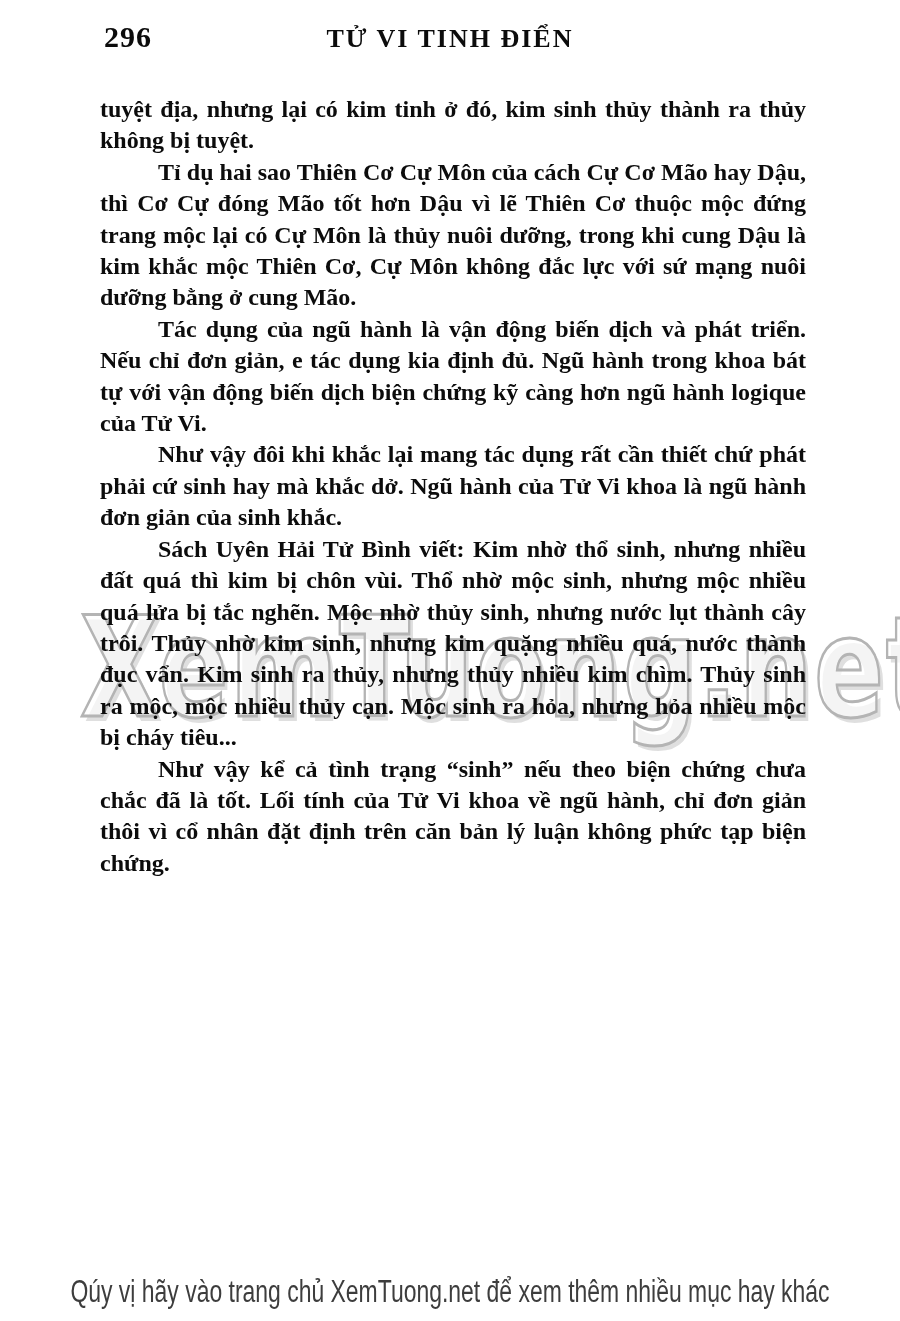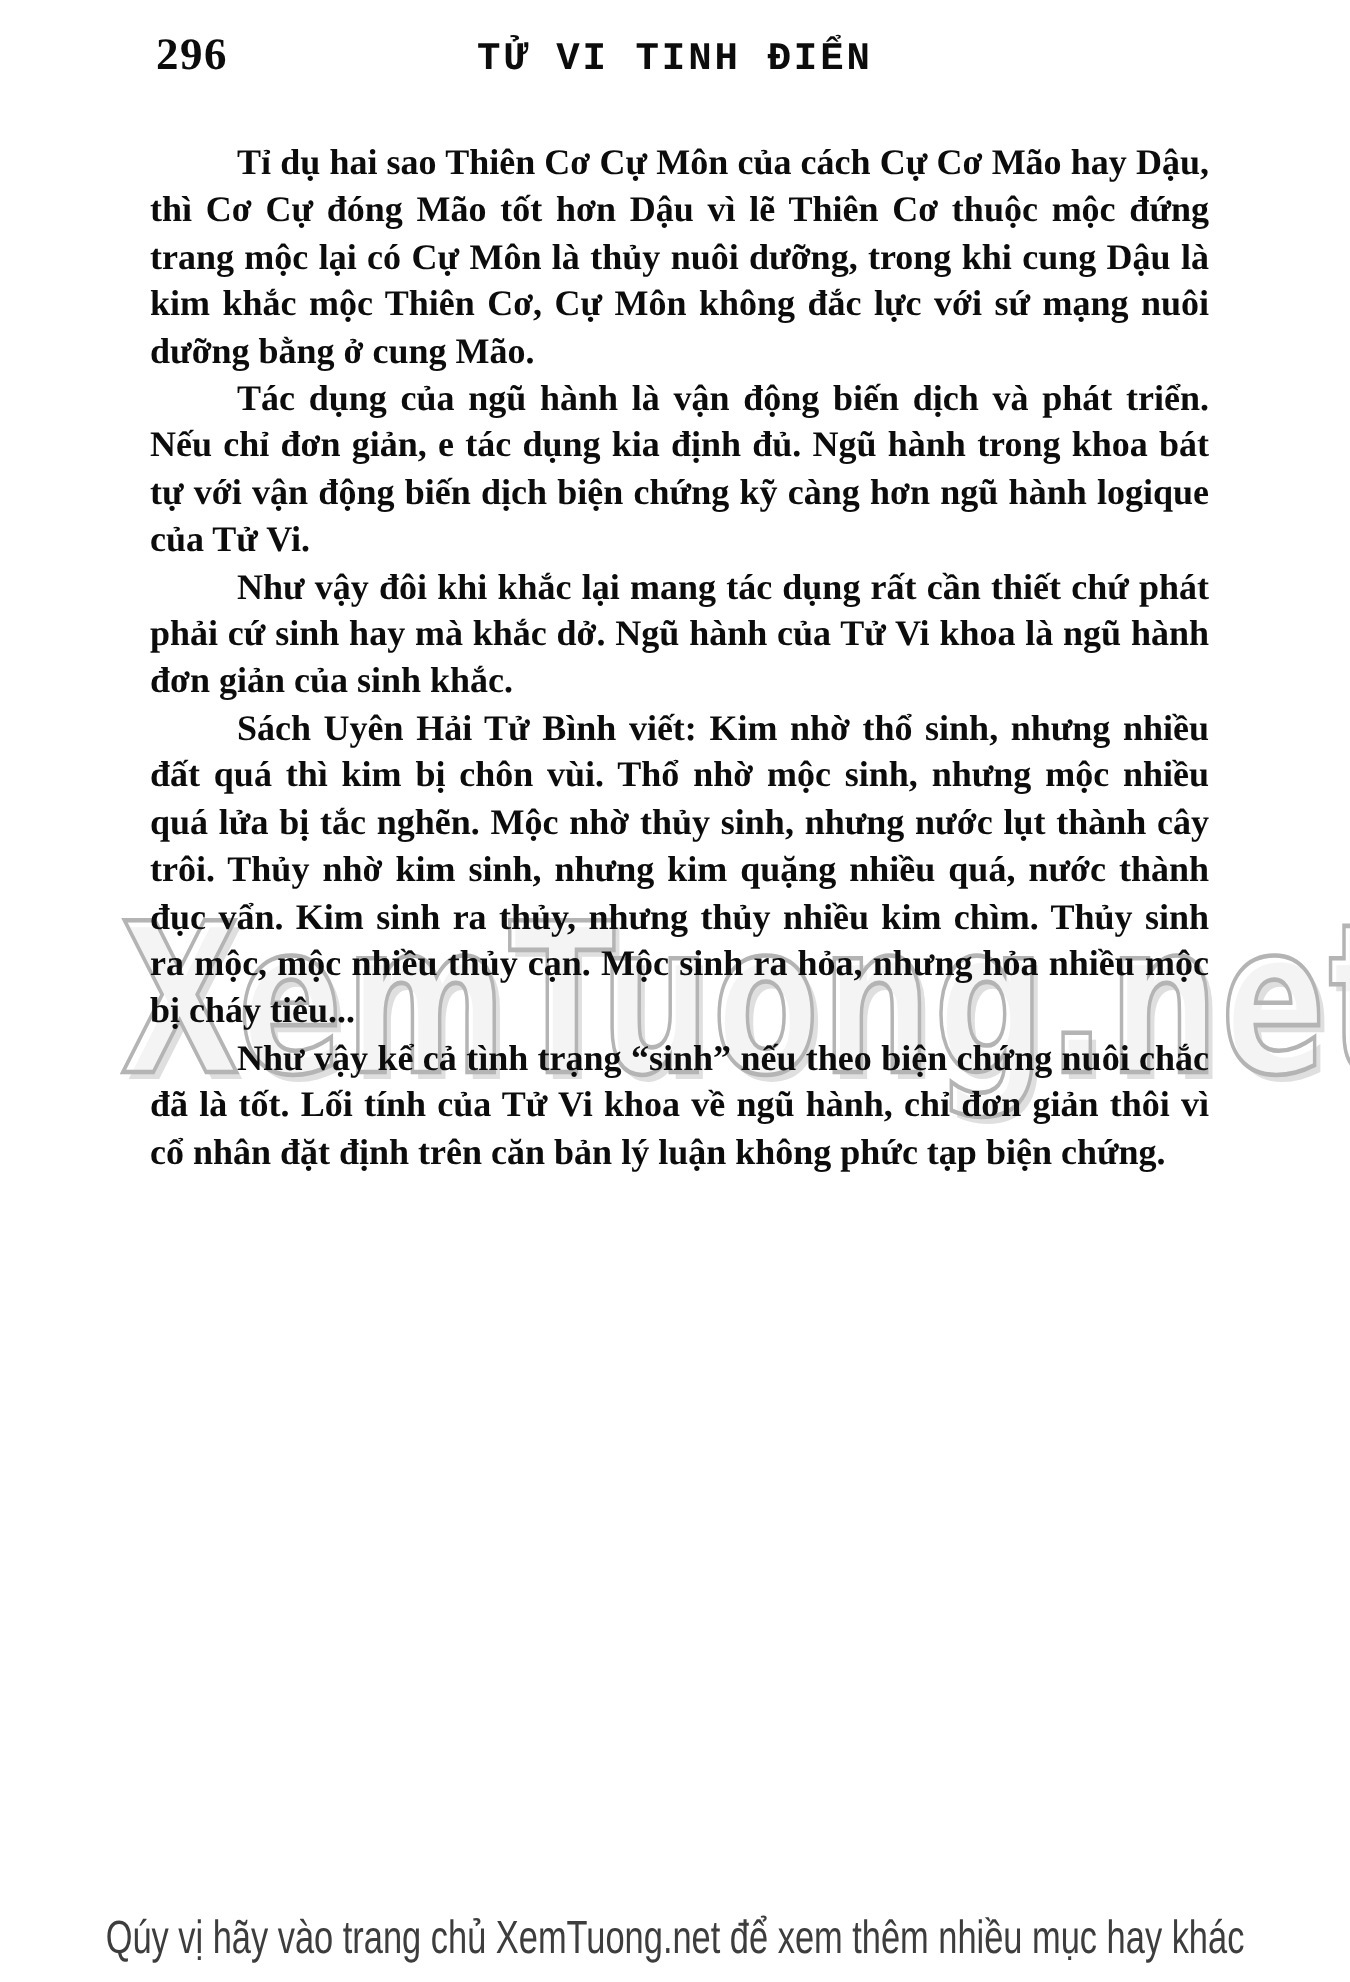--- a/index.html
+++ b/index.html
@@ -27,21 +27,20 @@
   }
   .header-title {
     position: absolute;
     left: 0;
     top: 24px;
     width: 100%;
     text-align: center;
     font-size: 26px;
     font-weight: 700;
     letter-spacing: 2px;
-    font-family: Liberation Mono, monospace;
   }
   
   .watermark {
     position: absolute;
     left: 80px;
     top: 586px;
     z-index: 0;
     font-family: "DejaVu Sans", sans-serif;
     font-weight: 700;
     font-size: 136px;
@@ -99,22 +98,23 @@
 
 <div class="page">
 
   <span class="page-num">296</span>
 
   <div class="header-title">TỬ VI TINH ĐIỂN</div>
 
   <div class="watermark">XemTuong.net</div>
 
   <div class="body-text">
+    <p class="noindent">tuyệt địa, nhưng lại có kim tinh ở đó, kim sinh thủy thành ra thủy không bị tuyệt.</p>
     <p class="indent">Tỉ dụ hai sao Thiên Cơ Cự Môn của cách Cự Cơ Mão hay Dậu, thì Cơ Cự đóng Mão tốt hơn Dậu vì lẽ Thiên Cơ thuộc mộc đứng trang mộc lại có Cự Môn là thủy nuôi dưỡng, trong khi cung Dậu là kim khắc mộc Thiên Cơ, Cự Môn không đắc lực với sứ mạng nuôi dưỡng bằng ở cung Mão.</p>
     <p class="indent">Tác dụng của ngũ hành là vận động biến dịch và phát triển. Nếu chỉ đơn giản, e tác dụng kia định đủ. Ngũ hành trong khoa bát tự với vận động biến dịch biện chứng kỹ càng hơn ngũ hành logique của Tử Vi.</p>
     <p class="indent">Như vậy đôi khi khắc lại mang tác dụng rất cần thiết chứ phát phải cứ sinh hay mà khắc dở. Ngũ hành của Tử Vi khoa là ngũ hành đơn giản của sinh khắc.</p>
     <p class="indent">Sách Uyên Hải Tử Bình viết: Kim nhờ thổ sinh, nhưng nhiều đất quá thì kim bị chôn vùi. Thổ nhờ mộc sinh, nhưng mộc nhiều quá lửa bị tắc nghẽn. Mộc nhờ thủy sinh, nhưng nước lụt thành cây trôi. Thủy nhờ kim sinh, nhưng kim quặng nhiều quá, nước thành đục vẩn. Kim sinh ra thủy, nhưng thủy nhiều kim chìm. Thủy sinh ra mộc, mộc nhiều thủy cạn. Mộc sinh ra hỏa, nhưng hỏa nhiều mộc bị cháy tiêu...</p>
-    <p class="indent">Như vậy kể cả tình trạng “sinh” nếu theo biện chứng nuôi chắc đã là tốt. Lối tính của Tử Vi khoa về ngũ hành, chỉ đơn giản thôi vì cổ nhân đặt định trên căn bản lý luận không phức tạp biện chứng.</p>
+    <p class="indent">Như vậy kể cả tình trạng “sinh” nếu theo biện chứng chưa chắc đã là tốt. Lối tính của Tử Vi khoa về ngũ hành, chỉ đơn giản thôi vì cổ nhân đặt định trên căn bản lý luận không phức tạp biện chứng.</p>
   </div>
 
   <div class="footer"><span>Qúy vị hãy vào trang chủ </span><span class="footer-link">XemTuong.net</span><span> để xem thêm nhiều mục hay khác</span></div>
 
 </div>
 
 </body></html>

